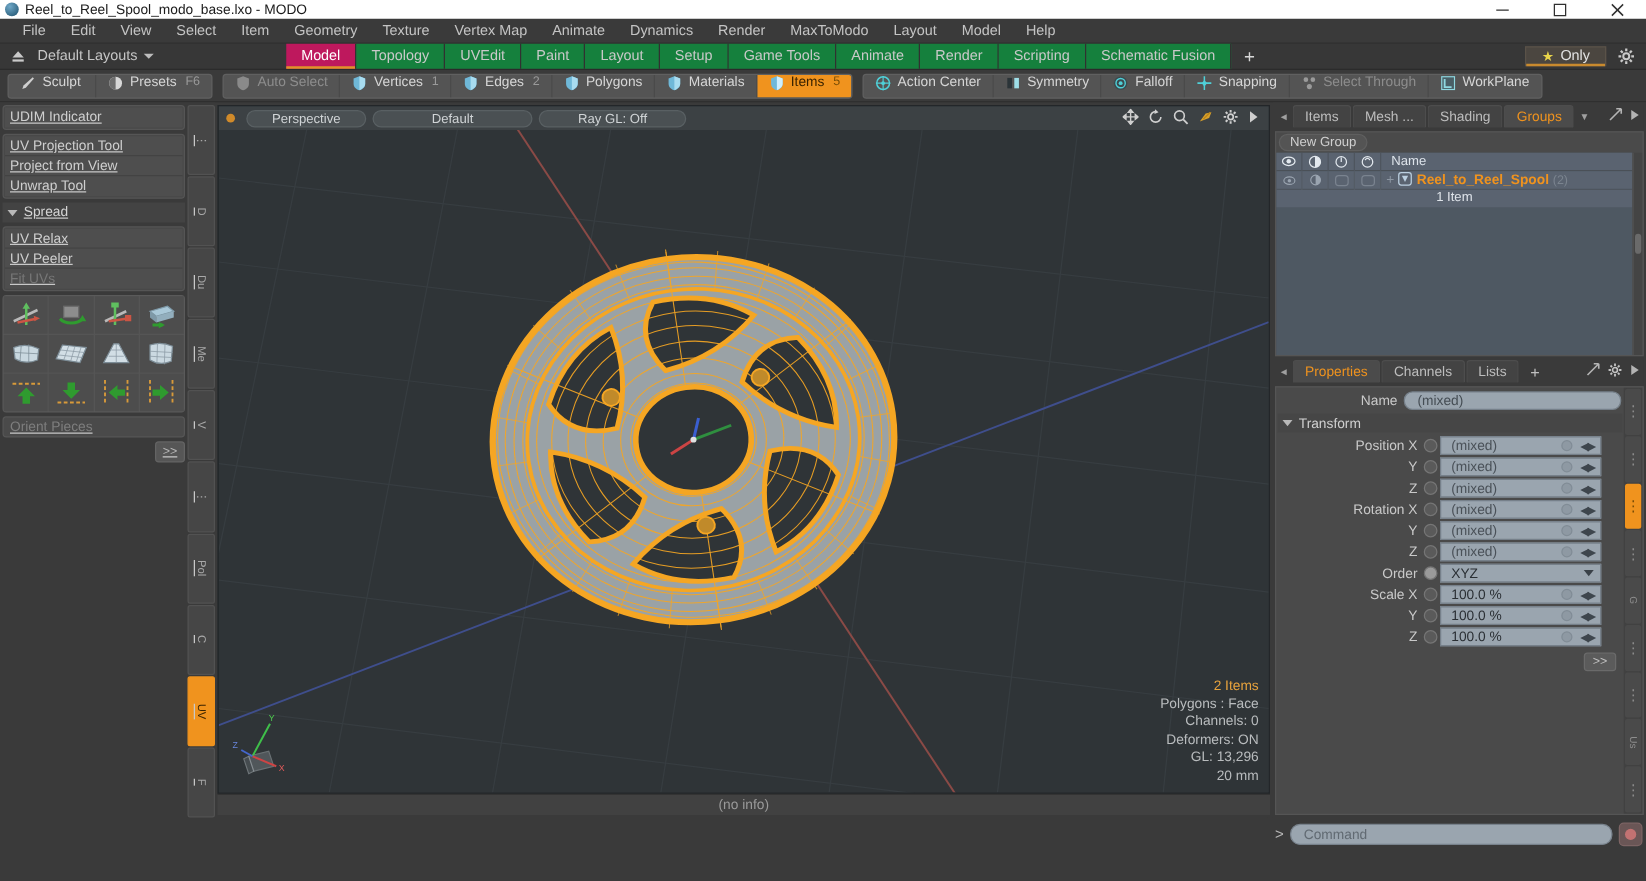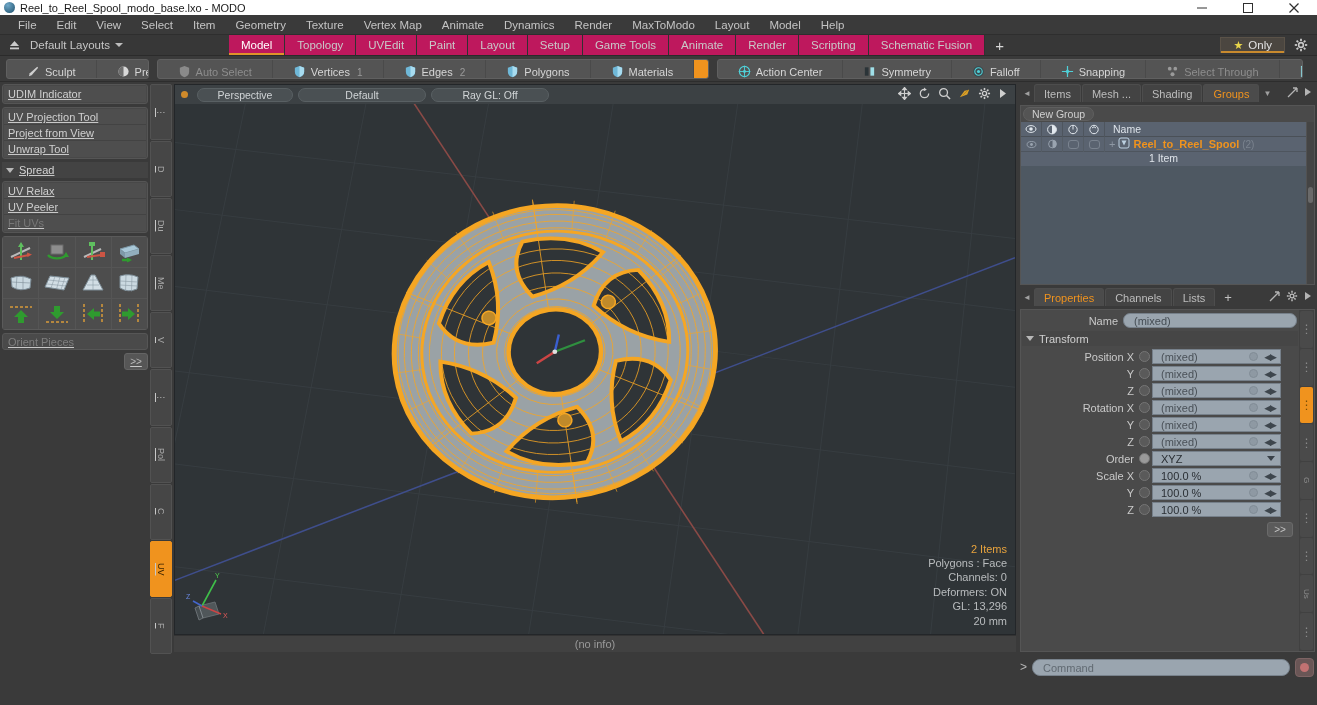--- a/index.html
+++ b/index.html
@@ -46,21 +46,21 @@
     height: 21px; background: #373737; display: flex; align-items: stretch;
     border-bottom: 1px solid #2b2b2b; position: relative;
   }
   .layout-left { display: flex; align-items: center; padding-left: 6px; gap: 8px; }
   .eject-icon { width: 16px; height: 16px; display:flex; align-items:center; justify-content:center; }
   .default-layouts { font-size: 11.5px; color: #c6c6c6; display: flex; align-items: center; gap: 5px; }
   .caret-down { width: 0; height: 0; border-left: 4px solid transparent; border-right: 4px solid transparent; border-top: 4px solid #bdbdbd; }
   .layout-tabs { display: flex; margin-left: 70px; align-items: stretch; }
   .ltab {
     padding: 0 12px; display: flex; align-items: center; justify-content: center;
-    font-size: 11.5px; color: #c9c9c9; background: #be185d;
+    font-size: 11.5px; color: #c9c9c9; background: #15803d;
     border-right: 1px solid #313131; white-space: nowrap; position: relative;
   }
   .ltab.active { background: #be185d; color: #ffffff; margin-left: 36px; }
   .ltab.active::after {
     content:""; position:absolute; left:0; right:0; bottom:0; height:2px; background:#e0922a;
   }
   .ltab-plus { padding: 0 10px; display:flex; align-items:center; color:#d8d8d8; font-size:15px; }
   .layout-right { margin-left: auto; display: flex; align-items: stretch; padding-right: 4px; gap: 4px; }
   .only-btn {
     display: flex; align-items: center; gap: 5px; padding: 0 12px; background: #4b4640;
@@ -74,21 +74,21 @@
   
   .modebar {
     height: 26px; background: #3a3a3a; display: flex; align-items: center;
     padding: 0 6px; gap: 0px; border-bottom: 1px solid #2d2d2d;
   }
   .mgroup {
     display: flex; align-items: stretch; background: #545454; border: 1px solid #606060;
     border-radius: 3px; height: 20px; overflow: hidden; margin-right: 8px;
   }
   .mbtn {
-    display: flex; align-items: flex-end; gap: 5px; padding: 0 20px; color: #d6d6d6;
+    display: flex; align-items: flex-start; gap: 5px; padding: 0 9px; color: #d6d6d6;
     font-size: 11px; border-right: 1px solid #4a4a4a; white-space: nowrap;
   }
   .mbtn:last-child { border-right: none; }
   .mbtn.dim { color: #8d8d8d; }
   .mbtn.active { background: #f0931e; color: #3a2300; }
   .mbtn .num { color: #9a9a9a; font-size: 10px; margin-left: 2px; }
   .mbtn.active .num { color: #7a4e06; }
   .ico { width: 13px; height: 13px; flex: 0 0 auto; display:block; }
 
   

